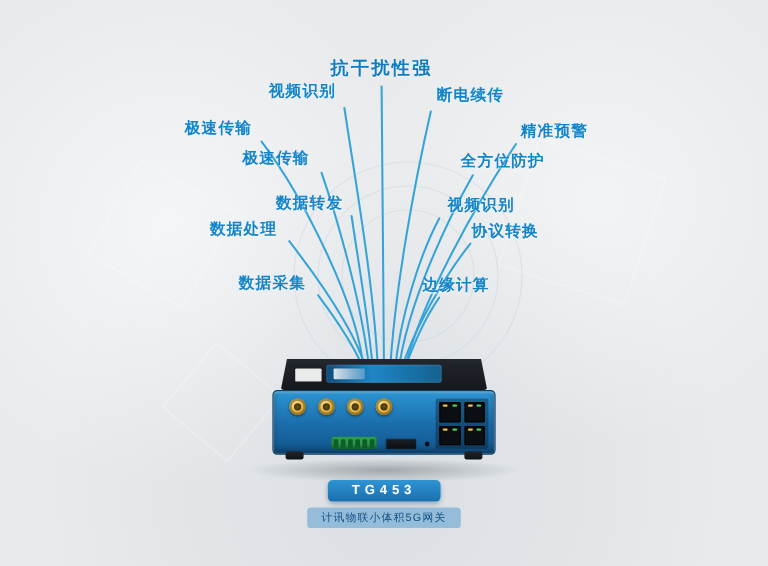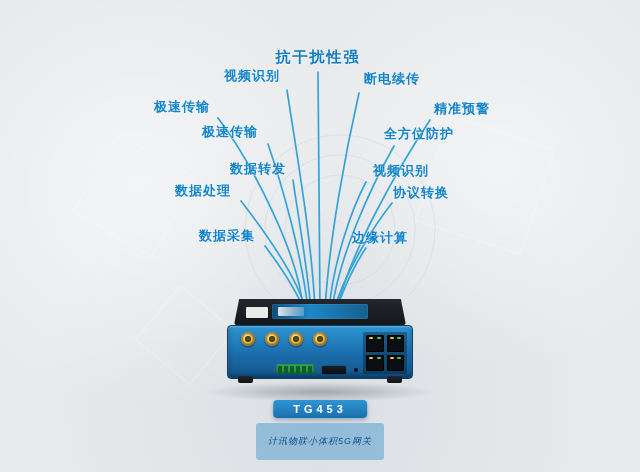--- a/index.html
+++ b/index.html
@@ -96,23 +96,23 @@
     position:absolute;left:320px;transform:translateX(-50%);
     color:#fff;text-align:right;white-space:nowrap;
   }
   .badge.model{
     top:400px;padding:3px 20px;border-radius:4px;
     background:linear-gradient(180deg,#2f94d3,#1a6fae);
     font-size:11px;font-weight:bold;letter-spacing:4px;
     box-shadow:0 2px 4px rgba(20,60,100,0.35);
   }
   .badge.caption{
-    top:423px;padding:12px 12px;border-radius:3px;
+    top:423px;padding:2px 12px;border-radius:3px;
     background:rgba(90,158,208,0.55);
-    color:#0d4f84;font-size:9px;letter-spacing:1px;font-style:italic;
+    color:#0d4f84;font-size:9px;letter-spacing:1px;
   }
 </style>
 </head>
 <body>
 
 <svg class="bg-deco" width="640" height="472" viewBox="0 0 640 472">
   <g stroke="#ffffff" stroke-width="1" fill="none" opacity="0.35">
     <rect x="90" y="150" width="90" height="90" transform="rotate(30 135 195)"></rect>
     <rect x="430" y="130" width="110" height="110" transform="rotate(18 485 185)"></rect>
     <rect x="150" y="300" width="70" height="70" transform="rotate(40 185 335)"></rect>

